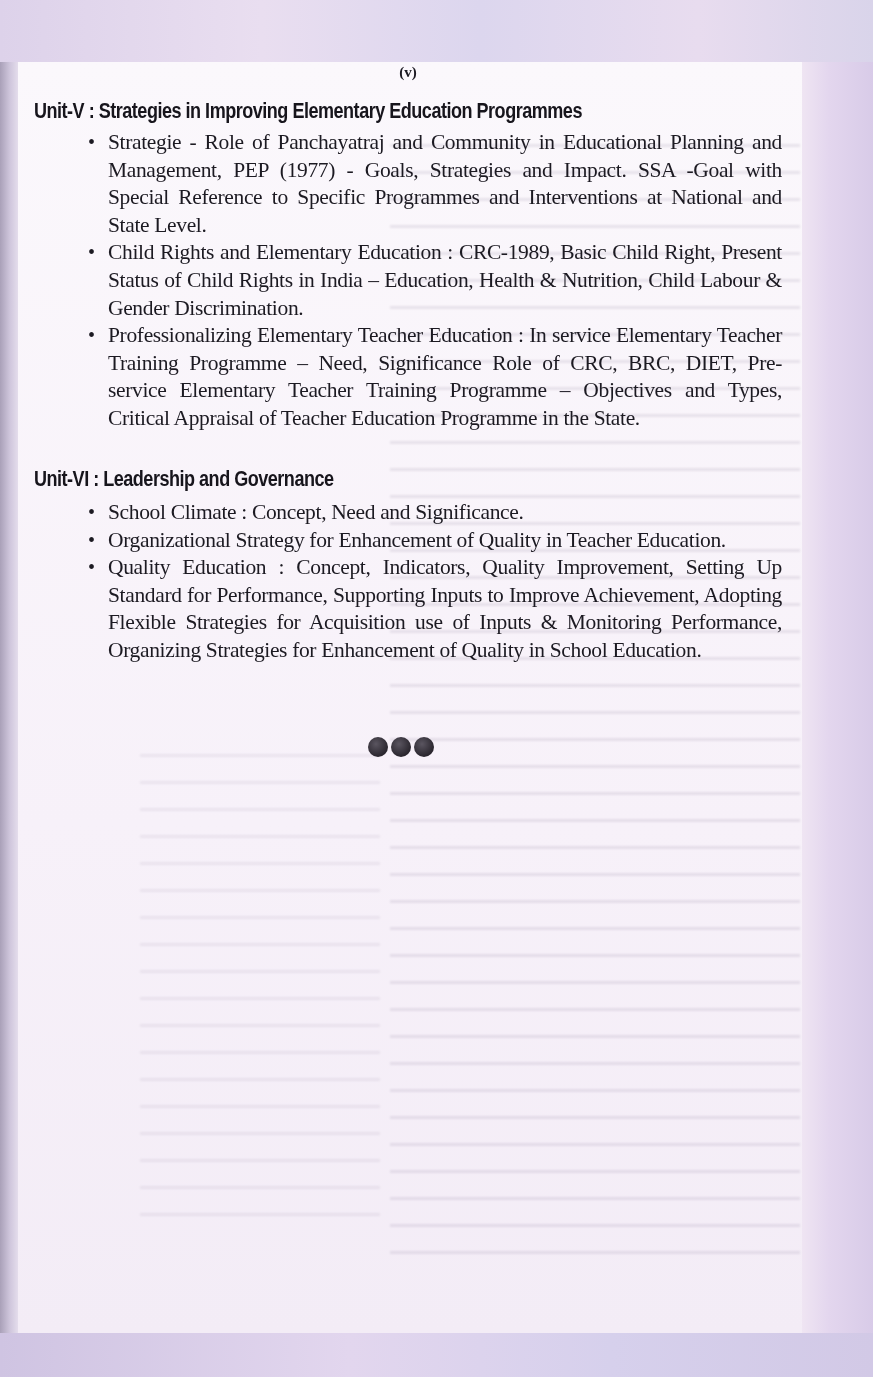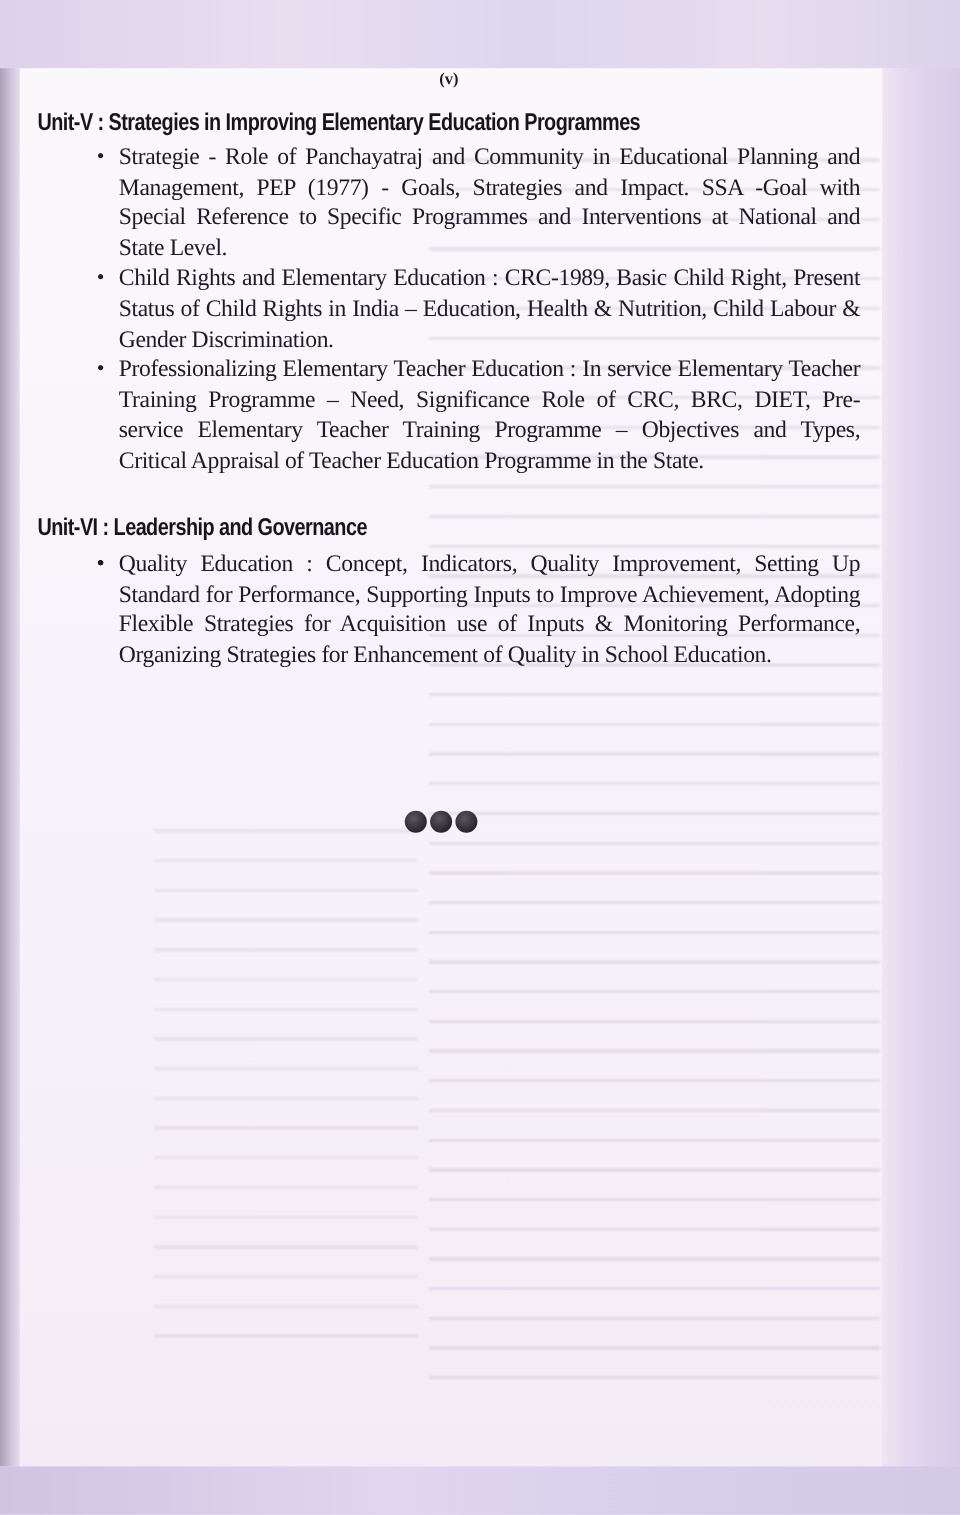--- a/index.html
+++ b/index.html
@@ -116,23 +116,25 @@
   <li class="bullet-item">
     <span class="bullet-dot">•</span>
     <span>Professionalizing Elementary Teacher Education : In service Elementary Teacher Training Programme – Need, Significance Role of CRC, BRC, DIET, Pre-service Elementary Teacher Training Programme – Objectives and Types, Critical Appraisal of Teacher Education Programme in the State.</span>
   </li>
 </ul>
 
 <div class="unit-heading unit-vi">Unit-VI : Leadership and Governance</div>
 <ul class="bullets bullets-vi">
   <li class="bullet-item">
     <span class="bullet-dot">•</span>
+    <span>School Climate : Concept, Need and Significance.</span>
   </li>
   <li class="bullet-item">
     <span class="bullet-dot">•</span>
+    <span>Organizational Strategy for Enhancement of Quality in Teacher Education.</span>
   </li>
   <li class="bullet-item">
     <span class="bullet-dot">•</span>
     <span>Quality Education : Concept, Indicators, Quality Improvement, Setting Up Standard for Performance, Supporting Inputs to Improve Achievement, Adopting Flexible Strategies for Acquisition use of Inputs &amp; Monitoring Performance, Organizing Strategies for Enhancement of Quality in School Education.</span>
   </li>
 </ul>
 
 <div class="end-marks">
   <span class="end-dot"></span>
   <span class="end-dot"></span>

